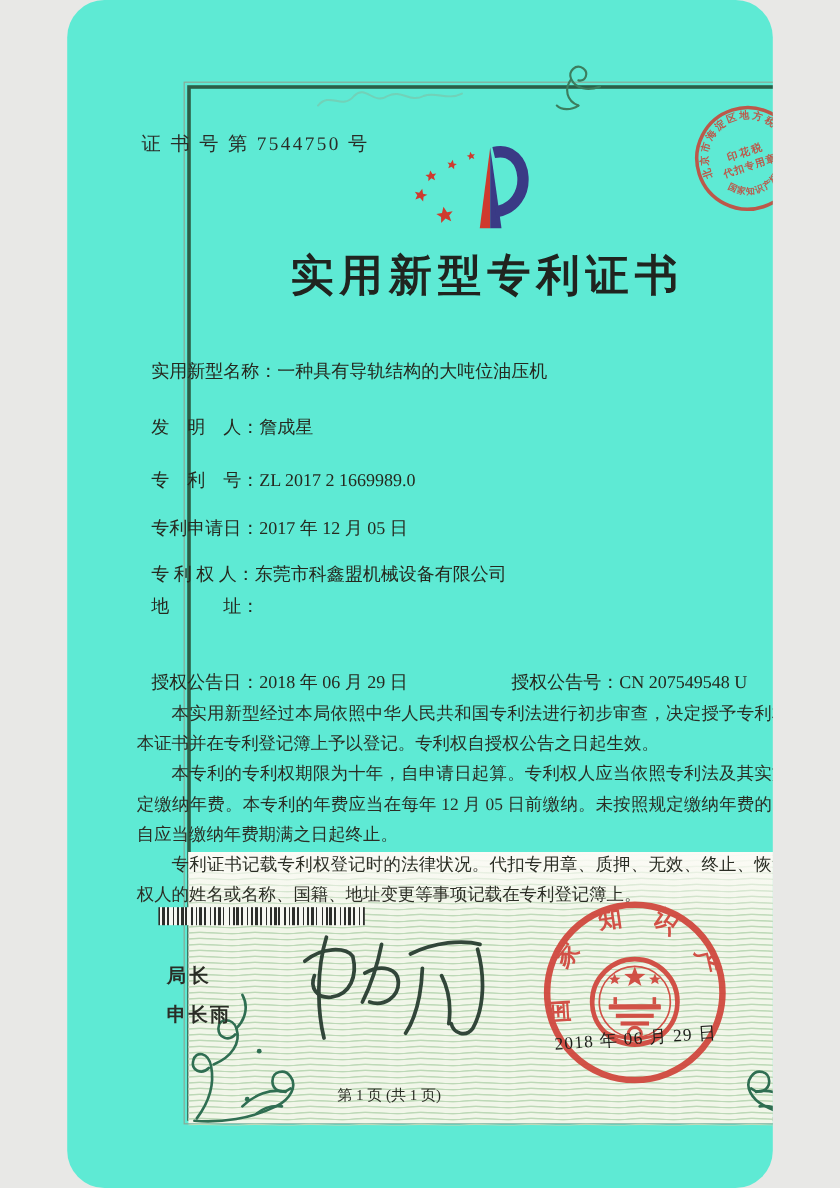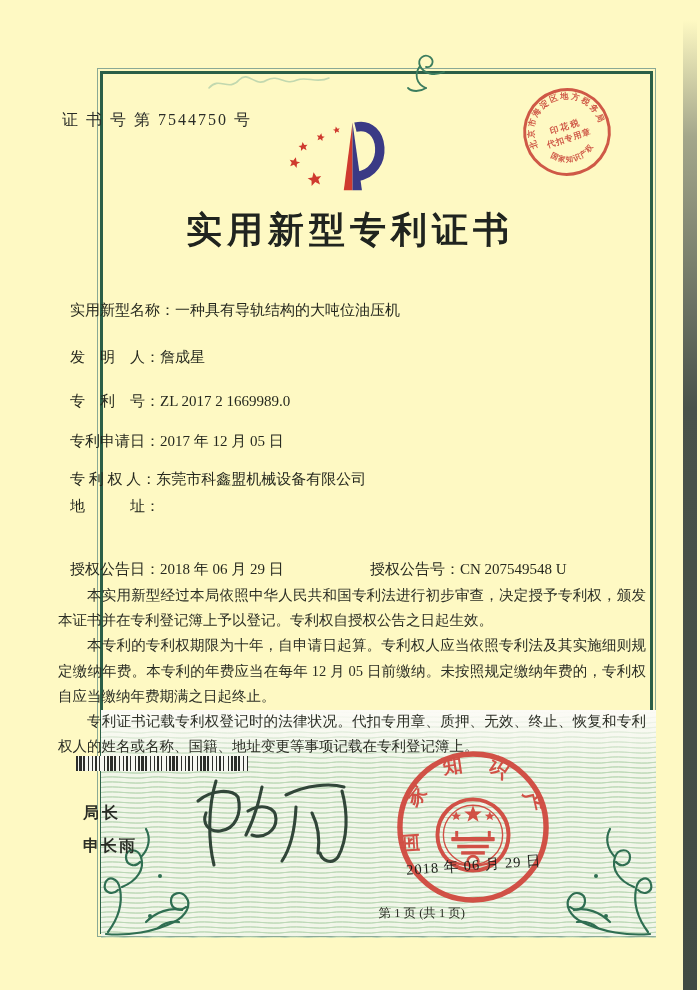--- a/index.html
+++ b/index.html
@@ -1,17 +1,17 @@
 <!DOCTYPE html>
 <html><head>
 <meta charset="utf-8">
 <style>
   html,body{margin:0;padding:0;}
   body{background:#e8e8e6;font-family:"Liberation Serif","DejaVu Serif",serif;}
-  .page{position:relative;width:700px;height:990px;margin:0 auto;background:#fef9c3;overflow:hidden;}
+  .page{position:relative;width:588px;height:990px;margin:0 auto;background:#5eead4;overflow:hidden;border-radius:31px;}
   .scan-edge{position:absolute;left:683px;top:20px;width:14px;height:970px;
     background:linear-gradient(180deg,rgba(120,128,118,0) 0%,rgba(90,100,92,.55) 12%,#49524a 40%,#414b43 100%);}
   
   .frame-outer{position:absolute;left:97px;top:68px;width:559px;height:869px;border:1px solid #8aa995;box-sizing:border-box;}
   .frame-inner{position:absolute;left:2px;top:2px;right:2px;bottom:2px;border:3px solid #2b5f47;}
   
   .cert-no{position:absolute;left:62px;top:110px;font-size:16px;letter-spacing:2px;color:#2a2d28;}
   .title{position:absolute;left:60px;top:206px;width:580px;text-align:center;font-size:36px;font-weight:700;
     letter-spacing:5px;color:#20241f;}
   .row{position:absolute;left:70px;display:flex;font-size:15px;color:#26291f;line-height:26px;}
@@ -24,21 +24,21 @@
     text-align:justify;color:#2b2e25;}
   .paras p{margin:0;text-indent:2em;}
   .barcode{position:absolute;left:76px;top:756px;width:172px;height:15px;
     background:repeating-linear-gradient(90deg,#2c2e2b 0 1.5px,#f6f7f2 1.5px 3px,#2c2e2b 3px 5.5px,#f6f7f2 5.5px 7px,#2c2e2b 7px 8.5px,#f6f7f2 8.5px 12px,#2c2e2b 12px 13px,#f6f7f2 13px 15.5px);}
   .director-title{position:absolute;left:83px;top:803px;font-size:16px;font-weight:600;color:#2a2d26;
     font-family:"Liberation Sans","DejaVu Sans",sans-serif;letter-spacing:3px;}
   .director-name{position:absolute;left:83px;top:836px;font-size:16px;font-weight:600;color:#2a2d26;
     font-family:"Liberation Sans","DejaVu Sans",sans-serif;letter-spacing:2px;}
   .seal-date{position:absolute;left:406px;top:856px;font-size:14.5px;color:#1c1e1a;letter-spacing:1px;
     transform:rotate(-4deg);z-index:42;}
-  .footer{position:absolute;left:225px;top:905px;width:240px;text-align:right;font-size:12.5px;
+  .footer{position:absolute;left:225px;top:905px;width:240px;text-align:left;font-size:12.5px;
     color:#2b2e25;z-index:30;}
   svg{position:absolute;overflow:visible;}
   .band{left:101px;top:710px;z-index:1;}
   .flourish{z-index:6;}
   .logo{left:280px;top:112px;}
   .tax-stamp{left:521px;top:86px;z-index:20;}
   .grant-seal{left:394px;top:748px;z-index:40;}
   .signature{left:178px;top:773px;z-index:41;}
   .scribble{left:205px;top:70px;z-index:5;}
   .content{position:relative;z-index:10;}

